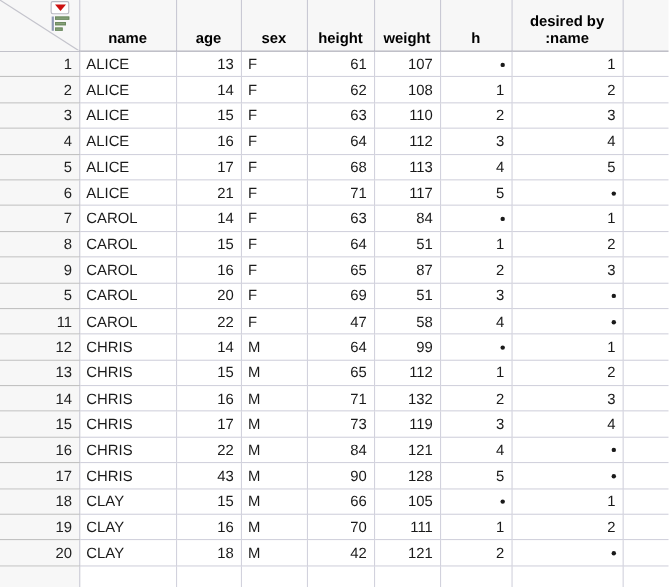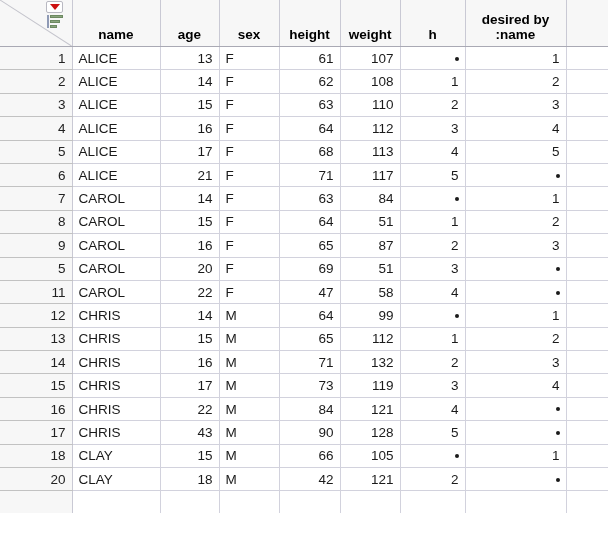--- a/index.html
+++ b/index.html
@@ -402,20 +402,31 @@
           <td class="txt">CLAY</td>
           <td class="num">15</td>
           <td class="txt">M</td>
           <td class="num">66</td>
           <td class="num">105</td>
           <td class="num"><span class="missing-dot"></span></td>
           <td class="num">1</td>
           <td class="blank"></td>
         </tr>
         <tr>
+          <td class="rownum">19</td>
+          <td class="txt">CLAY</td>
+          <td class="num">16</td>
+          <td class="txt">M</td>
+          <td class="num">70</td>
+          <td class="num">111</td>
+          <td class="num">1</td>
+          <td class="num">2</td>
+          <td class="blank"></td>
+        </tr>
+        <tr>
           <td class="rownum">20</td>
           <td class="txt">CLAY</td>
           <td class="num">18</td>
           <td class="txt">M</td>
           <td class="num">42</td>
           <td class="num">121</td>
           <td class="num">2</td>
           <td class="num"><span class="missing-dot"></span></td>
           <td class="blank"></td>
         </tr>

